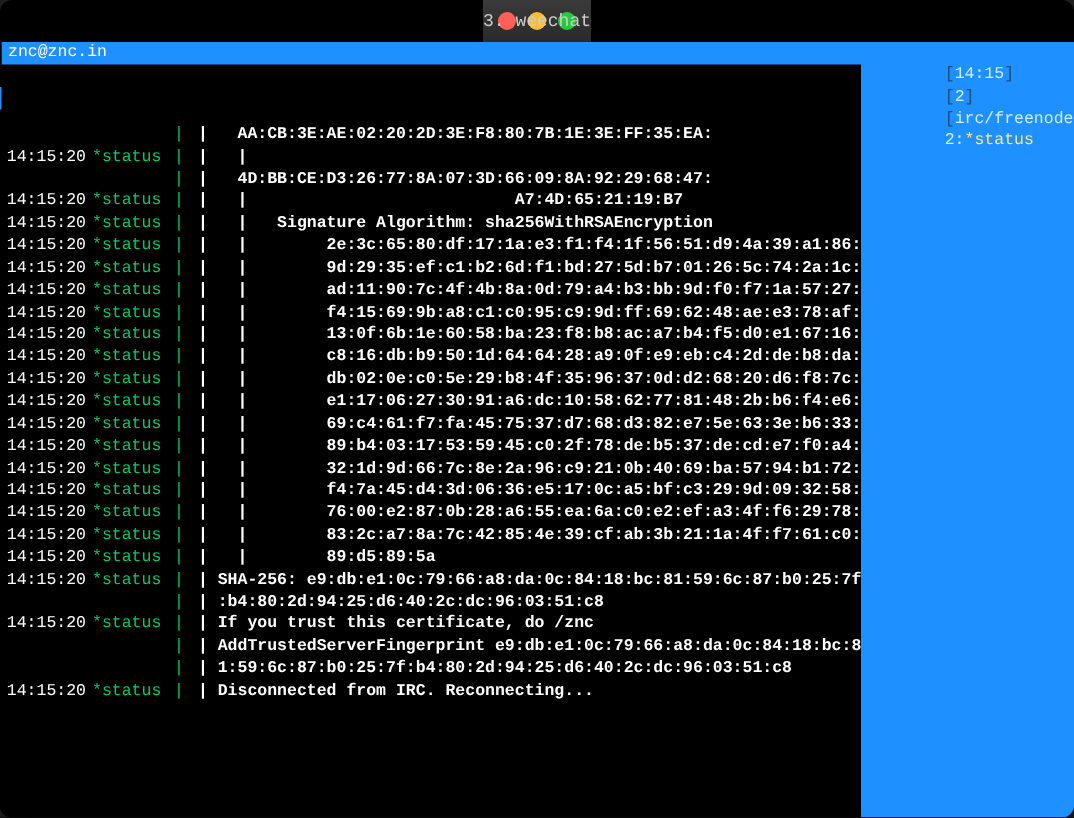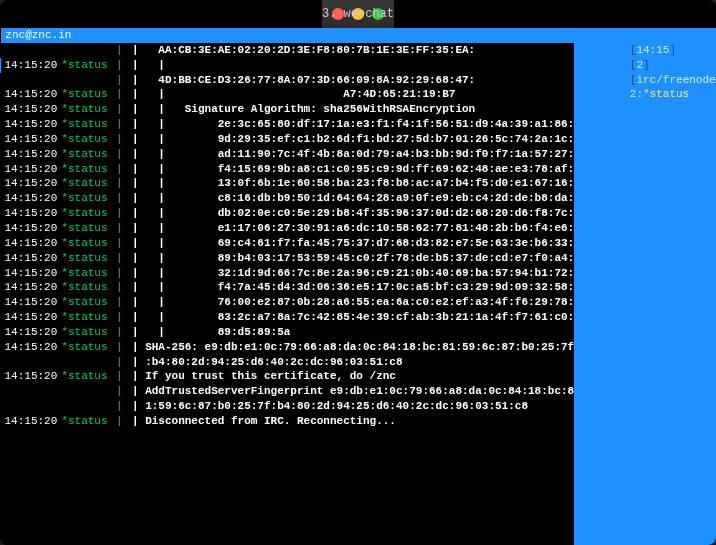--- a/index.html
+++ b/index.html
@@ -75,20 +75,21 @@
   }
   .sidebar .item .idx { color: #fff; }
   .sidebar .item .nm { color: #fff; }
   .sidebar .item.selected .nm,
   .sidebar .item.selected .idx { color: #fff; }
   .content {
     flex: 1;
     display: flex;
     flex-direction: column;
     overflow: hidden;
+    gap: 40px;
   }
   .chtitle {
     background: #1e90ff;
     color: #fff;
     padding: 0 4px;
     white-space: pre;
   }
   .log {
     flex: 1;
     overflow: hidden;

